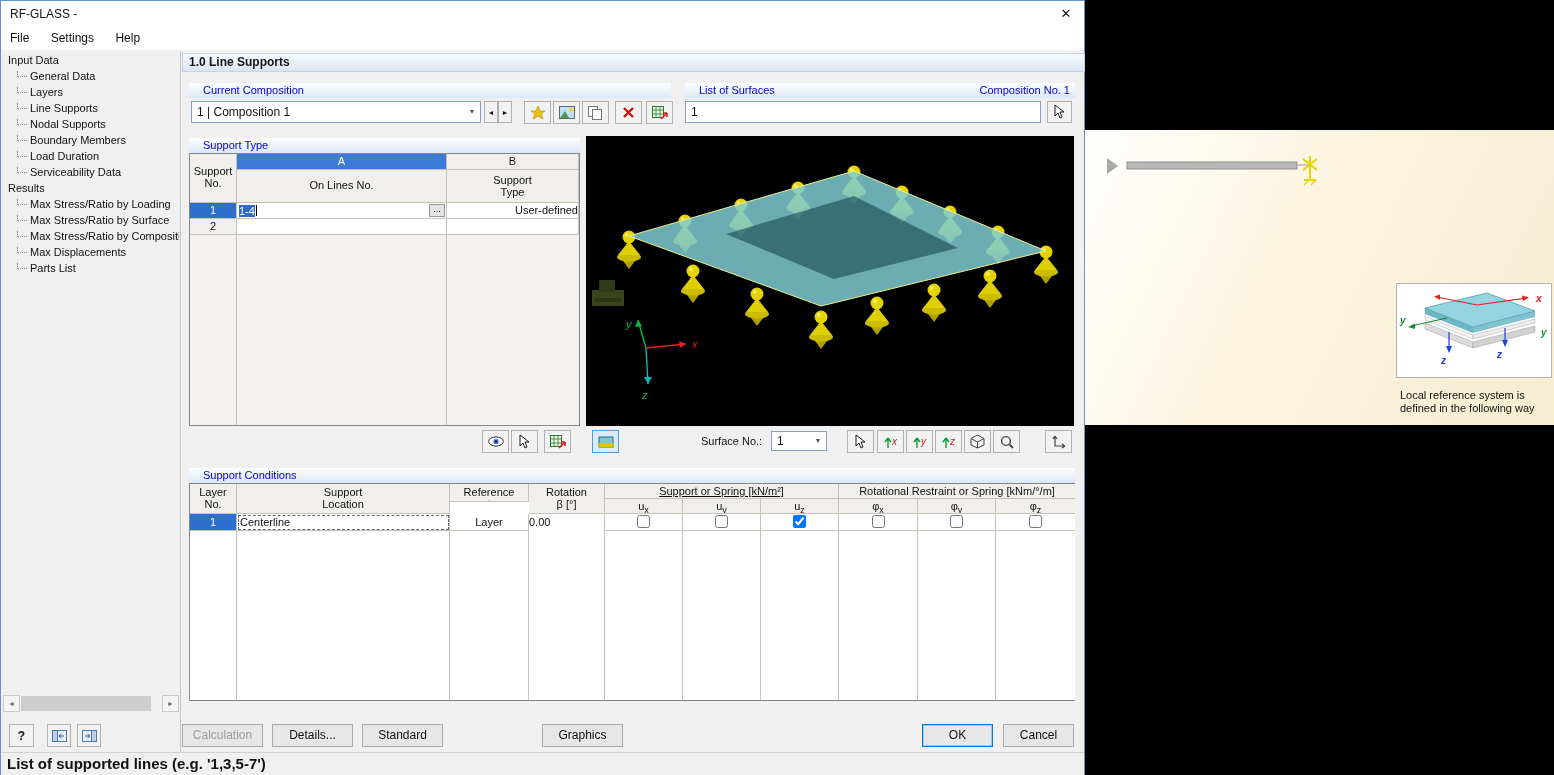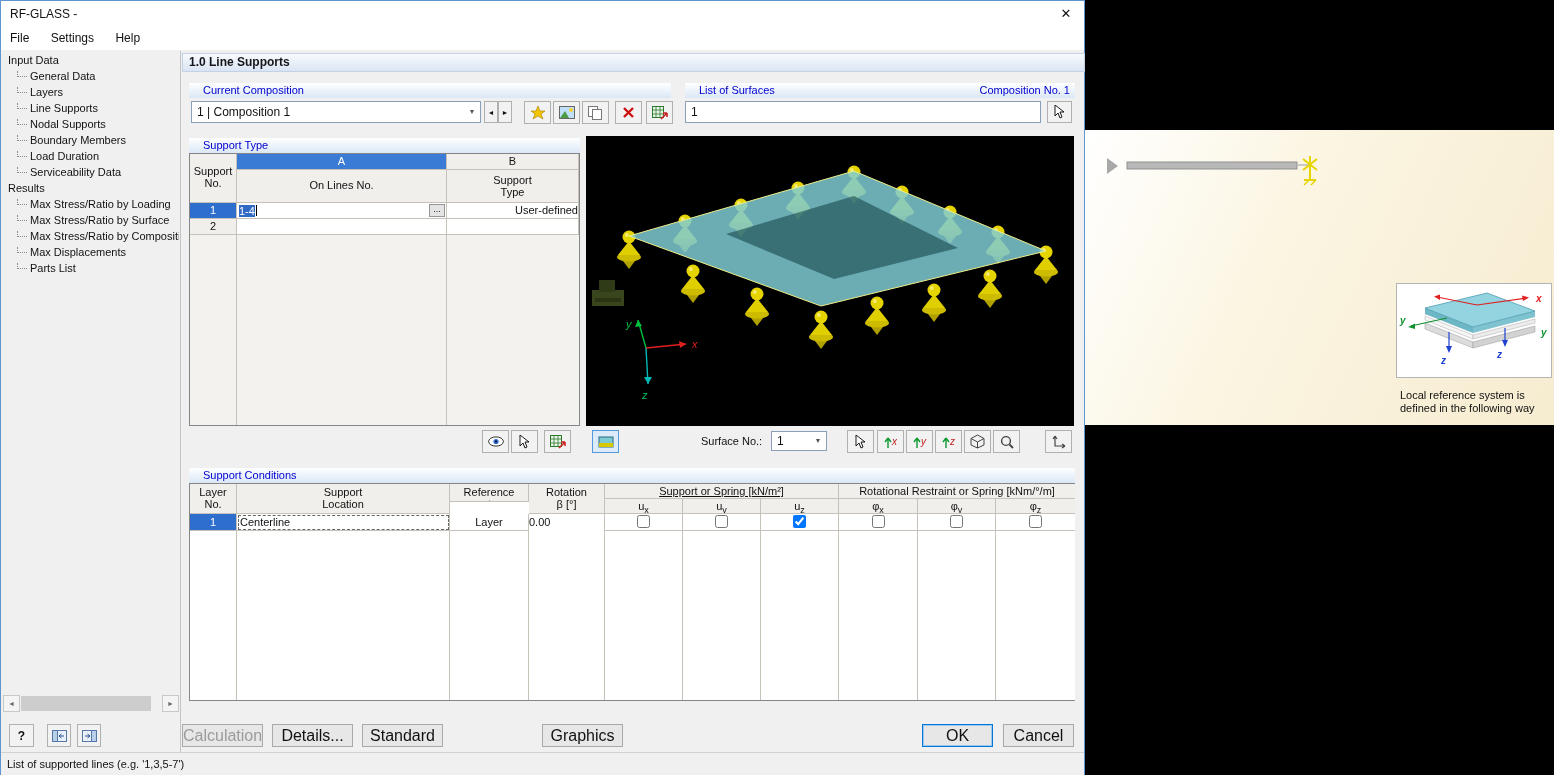--- a/index.html
+++ b/index.html
@@ -38,21 +38,21 @@
   .sect-strip { height: 15px; background: linear-gradient(#feffff, #dbe7f7);
     color: #0000cd; font-size: 11px; line-height: 15px; padding-left: 14px; white-space: nowrap; }
   .sect-right { float: right; padding-right: 5px; color: #0000cd; }
 
   
   .txtbox { background: #fff; border: 1px solid #8ba0b8; line-height: 20px; padding-left: 5px; }
   .combo { background: #fff; border: 1px solid #8ba0b8; cursor: pointer; }
   .combo .combo-text { position: absolute; left: 5px; top: 0; line-height: 20px; }
   .combo .combo-arrow { position: absolute; right: 0; top: 0; width: 16px; height: 100%; text-align: center; font-size: 7px; color: #555; line-height: 20px; }
   .tbtn { background: #f2f2f2; border: 1px solid #b0b0b0; display: flex; align-items: center; justify-content: center; cursor: pointer; }
-  .push-btn { background: #e7e7e7; border: 1px solid #a9a9a9; text-align: center; line-height: 21px; cursor: pointer; font-size: 16px; }
+  .push-btn { background: #e7e7e7; border: 1px solid #a9a9a9; text-align: center; line-height: 21px; cursor: pointer; font-size: 12px; }
   .push-btn.default { border: 1px solid #0078d7; box-shadow: inset 0 0 0 1px #9ec7ef; }
   .push-btn.disabled { color: #9b9b9b; cursor: default; }
 
   
   .tcell { position: absolute; border-right: 1px solid #c6c2ba; border-bottom: 1px solid #c6c2ba; font-size: 11px; overflow: hidden; }
   .thead { background: #f1efec; text-align: center; }
   .thead .l2 { line-height: 12px; }
   .rowhdr-sel { background: #2e6fce; color: #fff; text-align: center; }
   .cell-white { background: #fff; }
   .filler { background: #f3f2ef; }
@@ -67,21 +67,21 @@
   
   #viewport { left: 585px; top: 135px; width: 488px; height: 290px; background: #000; cursor: crosshair; }
   .vp-label { font-size: 11px; line-height: 23px; }
 
   
   #tooltip-panel { left: 1085px; top: 130px; width: 469px; height: 295px;
     background: linear-gradient(115deg, #ffffff 0%, #fbf5e2 40%, #f6ecd0 100%); }
   #tip-image-box { left: 311px; top: 153px; width: 156px; height: 95px; background: #fff; border: 1px solid #b4b4b4; }
   .tip-caption { left: 315px; width: 150px; font-size: 11px; line-height: 13px; color: #111; }
 
-  #statusbar { left: 0; top: 751px; width: 1083px; height: 23px; border-top: 1px solid #d2d2d2; line-height: 22px; padding-left: 6px; font-size: 11px; background: #f0f0f0; }
+  #statusbar { left: 0; top: 751px; width: 1083px; height: 23px; border-top: 1px solid #d2d2d2; line-height: 22px; padding-left: 6px; font-size: 15px; background: #f0f0f0; font-weight: bold; }
 
   .sel-text { background: #316ac5; color: #fff; }
   .ellipsis-btn { width: 16px; height: 13px; background: #e4e4e4; border: 1px solid #979797; font-size: 9px; line-height: 8px; text-align: center; cursor: pointer; }
 </style>
 </head>
 <body>
 
 <div id="dialog" class="abs">
 
   <div id="menubar" class="abs">

